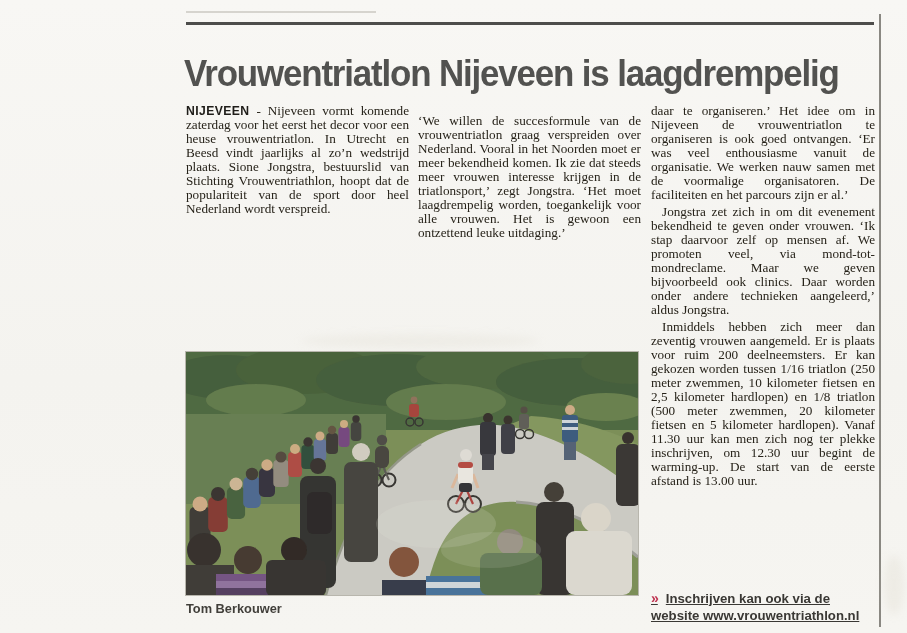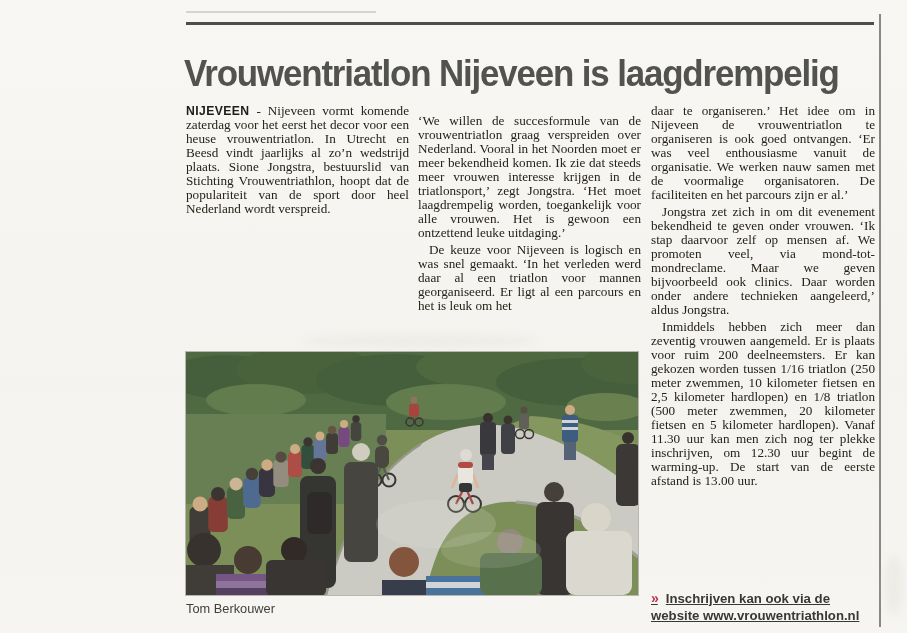--- a/index.html
+++ b/index.html
@@ -34,21 +34,21 @@
   .photo{
     position:absolute;left:186px;top:352px;width:452px;height:243px;
     overflow:hidden;box-shadow:0 0 0 1px #b8b6ad;background:#74894f;
   }
   .caption-row{
     position:absolute;left:186px;top:601px;width:452px;
     display:flex;justify-content:space-between;align-items:baseline;
     font-family:"Liberation Sans",sans-serif;
   }
   .caption{font-weight:700;font-size:12.2px;color:#23211d;letter-spacing:-.1px;}
-  .credit{font-weight:400;font-size:12.8px;color:#413f3a;}
+  .credit{font-weight:700;font-size:12.8px;color:#413f3a;}
   .signup{
     position:absolute;left:651px;top:590px;width:226px;
     font-family:"Liberation Sans",sans-serif;font-weight:700;
     font-size:13.2px;line-height:17px;color:#3a3834;text-decoration:underline;
   }
   .signup .chev{
     color:#bf3350;font-weight:900;font-size:14px;margin-right:8px;letter-spacing:-1px;
   }
   .ghost{position:absolute;background:#dcd8cb;filter:blur(4px);border-radius:50%;}
   .g1{left:300px;top:334px;width:240px;height:14px;opacity:.25;}
@@ -64,21 +64,20 @@
 <div class="ghost g2"></div>
 
 <h1 class="headline">Vrouwentriatlon Nijeveen is laagdrempelig</h1>
 
 <div class="col col-1">
   <p><span class="lead">NIJEVEEN</span><span> - Nijeveen vormt komende zaterdag voor het eerst het decor voor een heuse vrouwentriatlon. In Utrecht en Beesd vindt jaarlijks al zo’n wedstrijd plaats. Sione Jongstra, bestuurslid van Stichting Vrouwentriathlon, hoopt dat de populariteit van de sport door heel Nederland wordt verspreid.</span></p>
 </div>
 
 <div class="col col-2">
   <p>‘We willen de succesformule van de vrouwentriatlon graag verspreiden over Nederland. Vooral in het Noorden moet er meer bekendheid komen. Ik zie dat steeds meer vrouwen interesse krijgen in de triatlonsport,’ zegt Jongstra. ‘Het moet laagdrempelig worden, toegankelijk voor alle vrouwen. Het is gewoon een ontzettend leuke uitdaging.’</p>
-  <p>De keuze voor Nijeveen is logisch en was snel gemaakt. ‘In het verleden werd daar al een triatlon voor mannen georganiseerd. Er ligt al een parcours en het is leuk om het</p>
 </div>
 
 <div class="col col-3">
   <p>daar te organiseren.’ Het idee om in Nijeveen de vrouwentriatlon te organiseren is ook goed ontvangen. ‘Er was veel enthousiasme vanuit de organisatie. We werken nauw samen met de voormalige organisatoren. De faciliteiten en het parcours zijn er al.’</p>
   <p>Jongstra zet zich in om dit evenement bekendheid te geven onder vrouwen. ‘Ik stap daarvoor zelf op mensen af. We promoten veel, via mond-tot-mondreclame. Maar we geven bijvoorbeeld ook clinics. Daar worden onder andere technieken aangeleerd,’ aldus Jongstra.</p>
   <p>Inmiddels hebben zich meer dan zeventig vrouwen aangemeld. Er is plaats voor ruim 200 deelneemsters. Er kan gekozen worden tussen 1/16 triatlon (250 meter zwemmen, 10 kilometer fietsen en 2,5 kilometer hardlopen) en 1/8 triatlon (500 meter zwemmen, 20 kilometer fietsen en 5 kilometer hardlopen). Vanaf 11.30 uur kan men zich nog ter plekke inschrijven, om 12.30 uur begint de warming-up. De start van de eerste afstand is 13.00 uur.</p>
 </div>
 
 <div class="photo">
   <svg width="452" height="243" viewBox="0 0 452 243" xmlns="http://www.w3.org/2000/svg">

